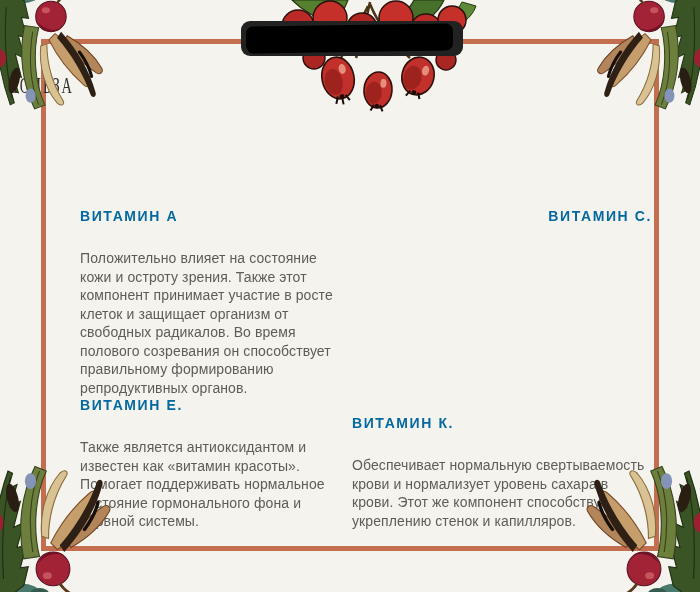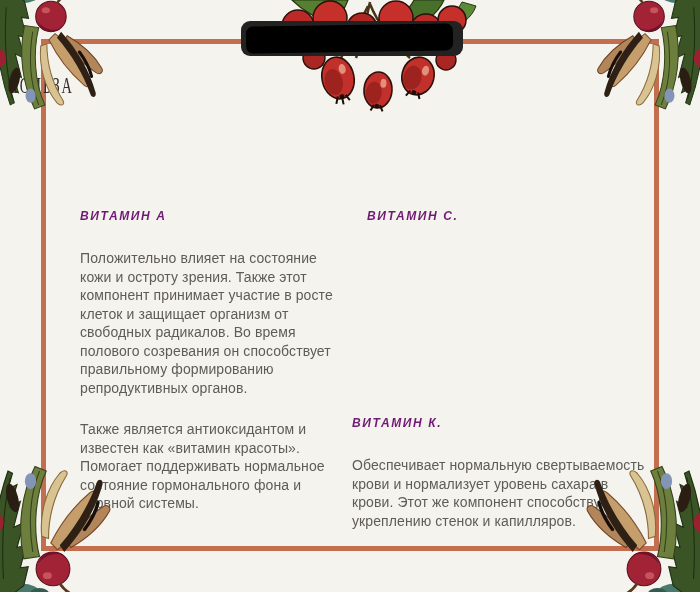--- a/index.html
+++ b/index.html
@@ -33,29 +33,29 @@
     transform:scale(0.9,1.4); transform-origin:center top; white-space:nowrap;
   }
   .main-title {
     display:inline-block; font-family:"Liberation Serif", serif;
     font-size:60px; line-height:60px; letter-spacing:1px; color:#2c2b28;
     transform:scale(0.70,1.25); transform-origin:center top; white-space:nowrap;
   }
   
   .vit { position:absolute; z-index:4; }
   .vit h2 {
-    margin:0; font-size:12px; line-height:18px; letter-spacing:1.6px;
-    font-weight:700; color:#701a75;font-style:italic;
+    margin:0; font-size:14px; line-height:18px; letter-spacing:1.6px;
+    font-weight:700; color:#0369a1;
   }
   .vit p {
     margin:24px 0 0 0; font-size:14px; line-height:18.5px;
     color:#5e5c57; letter-spacing:0.1px;
   }
   .sec-a { left:80px;  top:207px; width:262px; }
-  .sec-c { left:367px; top:207px; width:300px; }
+  .sec-c { left:352px; top:207px; width:300px;text-align:right; }
   .sec-e { left:80px;  top:396px; width:268px; }
   .sec-k { left:352px; top:414px; width:300px; }
   
   .deco { position:absolute; z-index:5; }
   .deco-tl { left:-6px;  top:-10px;  width:122px; height:124px; }
   .deco-tr { left:584px; top:-10px;  width:122px; height:124px; transform:scaleX(-1); }
   .deco-bl { left:-10px; top:462px;  width:135px; height:135px; transform:scaleY(-1); }
   .deco-br { left:572px; top:462px;  width:135px; height:135px; transform:scale(-1,-1); }
 </style>
 </head>
@@ -145,20 +145,21 @@
   <section class="vit sec-a">
     <h2>ВИТАМИН А</h2>
     <p>Положительно влияет на состояние кожи и остроту зрения. Также этот компонент принимает участие в росте клеток и защищает организм от свободных радикалов. Во время полового созревания он способствует правильному формированию репродуктивных органов.</p>
   </section>
 
   <section class="vit sec-c">
     <h2>ВИТАМИН С.</h2>
   </section>
 
   <section class="vit sec-e">
+    <h2>ВИТАМИН Е.</h2>
     <p>Также является антиоксидантом и известен как «витамин красоты». Помогает поддерживать нормальное состояние гормонального фона и нервной системы.</p>
   </section>
 
   <section class="vit sec-k">
     <h2>ВИТАМИН К.</h2>
     <p>Обеспечивает нормальную свертываемость крови и нормализует уровень сахара в крови. Этот же компонент способствует укреплению стенок и капилляров.</p>
   </section>
 
   <svg class="deco deco-tl" viewBox="0 0 120 120">
       <use href="#corner-motif"></use>

